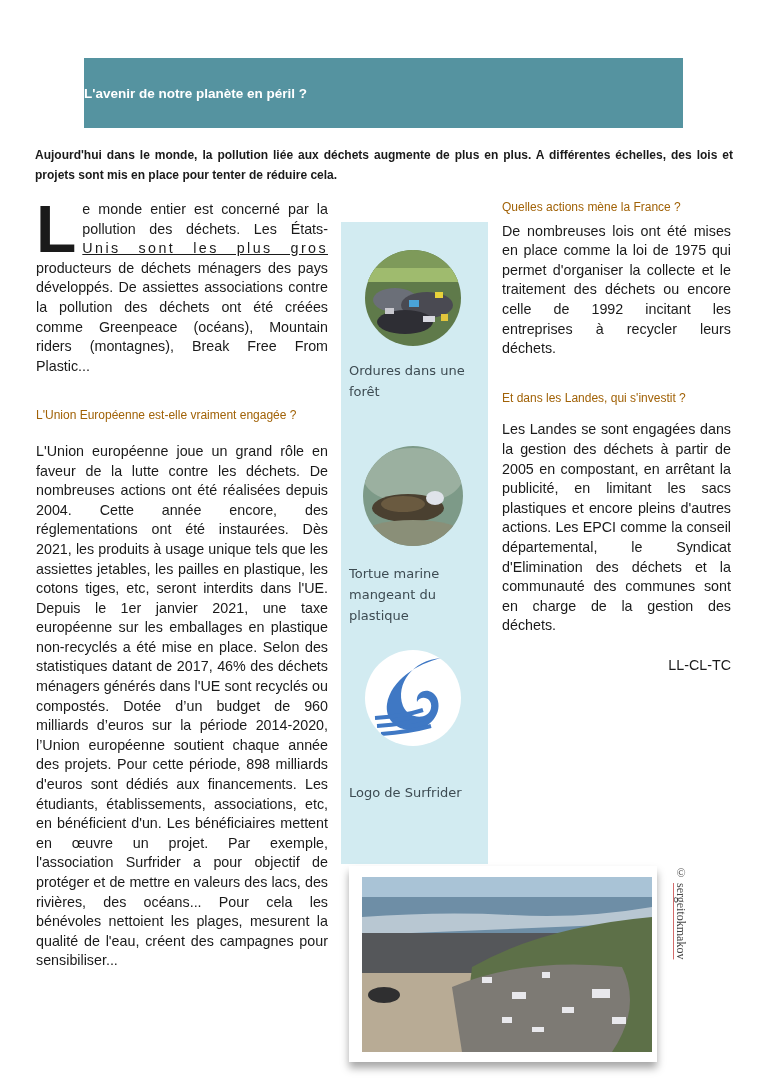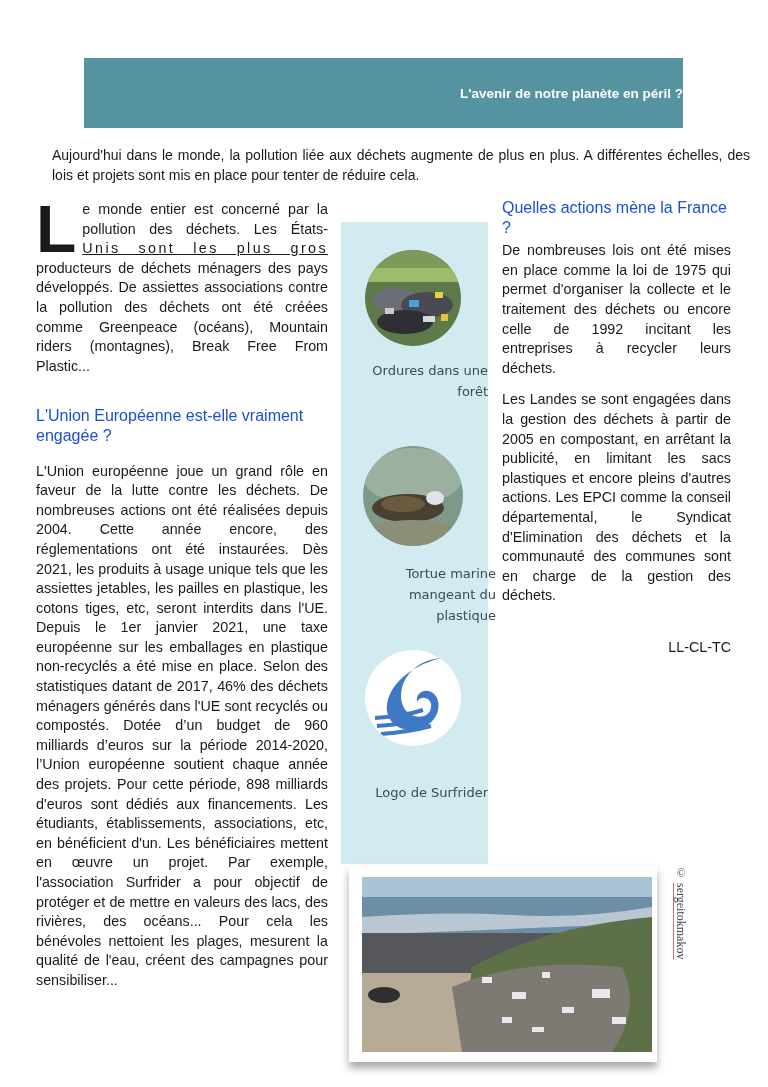--- a/index.html
+++ b/index.html
@@ -1,41 +1,41 @@
 <!DOCTYPE html>
 <html><head>
 <meta charset="utf-8">
 <style>
   html, body { margin: 0; padding: 0; background: #ffffff; }
   body { width: 768px; height: 1087px; position: relative; overflow: hidden;
          font-family: "Liberation Sans", sans-serif; color: #1a1a1a; }
   .banner { position: absolute; left: 84px; top: 58px; width: 599px; height: 70px;
-            background: #5593a0; display: flex; align-items: center; justify-content: flex-end; }
+            background: #5593a0; display: flex; align-items: center; justify-content: flex-start; }
   .banner-title { color: #ffffff; font-weight: bold; font-size: 13.5px; }
-  .intro { position: absolute; left: 52px; top: 145px; width: 698px; font-weight: normal;
-           font-size: 14px; line-height: 20px; text-align: justify; }
+  .intro { position: absolute; left: 35px; top: 145px; width: 698px; font-weight: bold;
+           font-size: 12px; line-height: 20px; text-align: justify; }
   .col { position: absolute; font-size: 14.3px; line-height: 19.6px; text-align: justify; }
   .col-left { left: 36px; top: 200px; width: 292px; }
   .col-right { left: 502px; top: 198px; width: 229px; }
   .dropcap { float: left; font-size: 66px; line-height: 54px; height: 54px; font-weight: bold;
              margin: 2px 6px 0 0; font-family: "Liberation Sans", sans-serif; }
   .spaced { letter-spacing: 2.4px; text-decoration: underline; }
-  .heading { color: #1d4ed8; font-size: 16px; line-height: 19.6px; text-align: left; }
+  .heading { color: #a16207; font-size: 12px; line-height: 19.6px; text-align: left; }
   .para { margin: 0; }
   .sidebar { position: absolute; left: 341px; top: 222px; width: 147px; height: 642px; background: #d2ebf1; }
   .circle { position: absolute; left: 24px; width: 96px; height: 96px; border-radius: 50%; overflow: hidden; }
-  .caption { position: absolute; left: 0; width: 147px; text-align: right; font-size: 14px; line-height: 21px;
+  .caption { position: absolute; left: 8px; width: 147px; text-align: left; font-size: 14px; line-height: 21px;
              color: #3d4b52; font-family: "DejaVu Sans", sans-serif; font-size: 13px; }
   .photo-frame { position: absolute; left: 349px; top: 866px; width: 308px; height: 196px; background: #ffffff;
                  box-shadow: 0 6px 8px rgba(0,0,0,0.35); }
   .photo { position: absolute; left: 13px; top: 11px; width: 290px; height: 175px; overflow: hidden; }
   .credit { position: absolute; left: 673px; top: 866px; writing-mode: vertical-rl; font-family: "Liberation Serif", serif;
             font-size: 12px; color: #555; }
   .credit-name { color: #444; text-decoration: underline; text-decoration-color: #d36b6b; }
-  .signature { text-align: right; margin-top: 32px; }
+  .signature { text-align: right; margin-top: 20px; }
 </style>
 </head>
 <body>
 
 <div class="banner">
   <span class="banner-title">L'avenir de notre planète en péril ?</span>
 </div>
 
 <div class="intro">Aujourd'hui dans le monde, la pollution liée aux déchets augmente de plus en plus. A différentes échelles, des lois et projets sont mis en place pour tenter de réduire cela.</div>
 
@@ -67,36 +67,37 @@
   <div class="circle" style="top:224px; width:100px; height:100px; left:22px;">
     <svg width="100" height="100" viewBox="0 0 100 100">
       <rect width="100" height="100" fill="#7d9a88"></rect>
       <ellipse cx="50" cy="30" rx="50" ry="28" fill="#9bb0a0"></ellipse>
       <ellipse cx="45" cy="62" rx="36" ry="14" fill="#4a4030"></ellipse>
       <ellipse cx="40" cy="58" rx="22" ry="8" fill="#6a5a40"></ellipse>
       <ellipse cx="72" cy="52" rx="9" ry="7" fill="#dfe3ea"></ellipse>
       <ellipse cx="50" cy="88" rx="50" ry="14" fill="#8a8f78"></ellipse>
     </svg>
   </div>
-  <div class="caption" style="top:341px;margin-left:8px;">Tortue marine mangeant du plastique</div>
+  <div class="caption" style="top:341px;">Tortue marine mangeant du plastique</div>
 
   <div class="circle" style="top:428px; background:#ffffff;">
     <svg width="96" height="96" viewBox="0 0 96 96">
       <path d="M76 8 C48 10 30 34 38 56 C44 70 64 70 66 58 C68 48 56 44 52 52 C50 40 66 36 72 48 C78 62 66 80 46 80 C30 80 20 68 22 54 C26 30 52 14 76 8 Z" fill="#3f78c4"></path>
       <path d="M10 68 Q40 66 58 60" stroke="#3f78c4" stroke-width="4" fill="none"></path>
       <path d="M12 76 Q42 74 62 68" stroke="#3f78c4" stroke-width="4" fill="none"></path>
       <path d="M16 84 Q44 82 66 76" stroke="#3f78c4" stroke-width="4" fill="none"></path>
     </svg>
   </div>
   <div class="caption" style="top:560px;">Logo de Surfrider</div>
 </div>
 
 <div class="col col-right">
   <div class="heading">Quelles actions mène la France ?</div>
   <p class="para" style="margin-top:4px;">De nombreuses lois ont été mises en place comme la loi de 1975 qui permet d'organiser la collecte et le traitement des déchets ou encore celle de 1992 incitant les entreprises à recycler leurs déchets.</p>
+  <div class="heading" style="margin-top:30px;">Et dans les Landes, qui s'investit ?</div>
   <p class="para" style="margin-top:12px;">Les Landes se sont engagées dans la gestion des déchets à partir de 2005 en compostant, en arrêtant la publicité, en limitant les sacs plastiques et encore pleins d'autres actions. Les EPCI comme la conseil départemental, le Syndicat d'Elimination des déchets et la communauté des communes sont en charge de la gestion des déchets.</p>
   <div class="signature">LL-CL-TC</div>
 </div>
 
 <div class="photo-frame">
   <div class="photo">
     <svg width="290" height="175" viewBox="0 0 290 175">
       <rect width="290" height="20" fill="#a9c3d6"></rect>
       <rect y="20" width="290" height="36" fill="#6e8ea6"></rect>
       <path d="M0 40 Q80 34 150 38 T290 30 L290 46 L0 58 Z" fill="#d7e0e6" opacity="0.7"></path>

